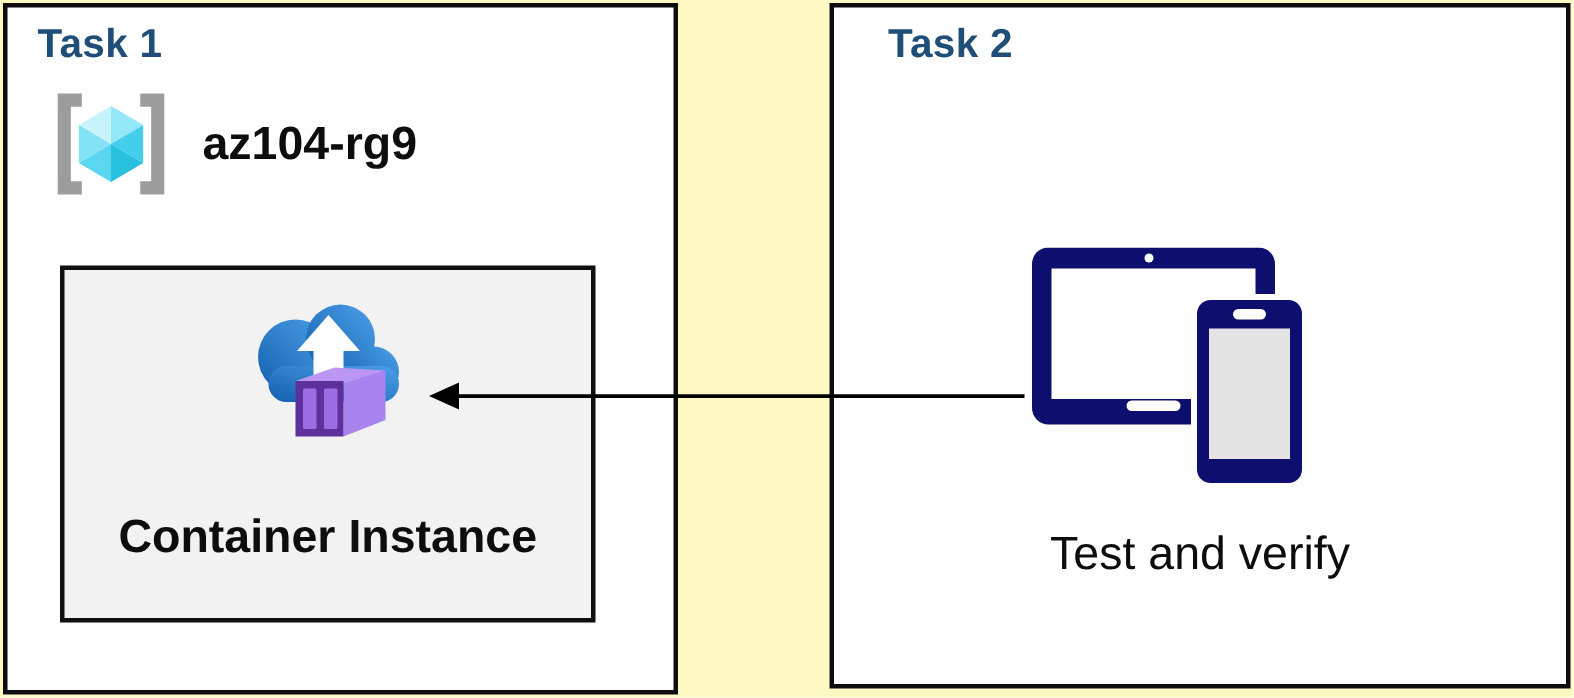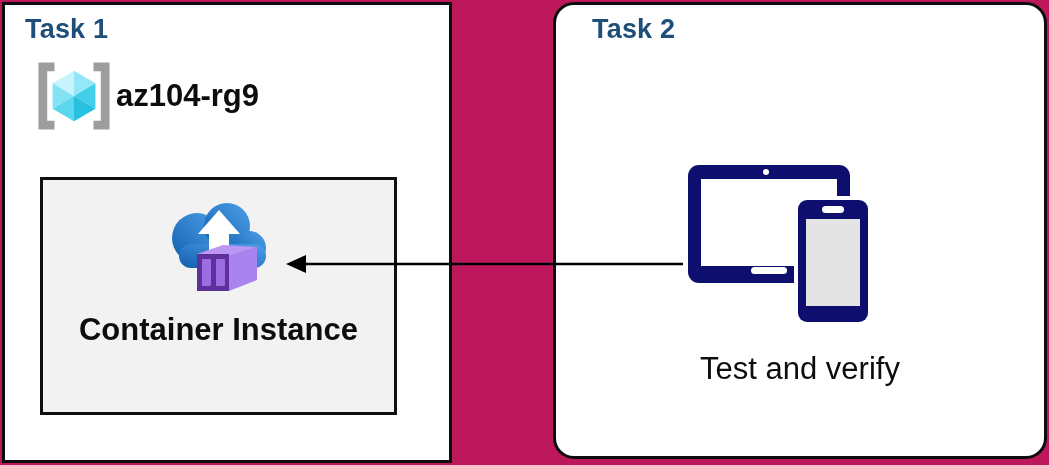--- a/index.html
+++ b/index.html
@@ -1,52 +1,52 @@
 <!DOCTYPE html>
 <html><head>
 <meta charset="utf-8">
 <style>
   html, body { margin: 0; padding: 0; background: #ffffff; }
   body { font-family: "Liberation Sans", sans-serif; }
   .canvas {
     position: relative;
     width: 1049px; height: 465px;
-    background: #be185d;
+    background: #fef9c3;
     overflow: hidden;
   }
   .task-box {
     position: absolute;
     box-sizing: border-box;
     border: 3px solid #0d0d0d;
     background: #ffffff;
   }
   .box-task1 { left: 2px; top: 2px; width: 450px; height: 461px; }
   .box-task2 { left: 553px; top: 2px; width: 494px; height: 457px; }
   .task-title {
     position: absolute;
     font-size: 27px; font-weight: 700;
     letter-spacing: 0.2px;
   }
   .box-task1 .task-title { left: 20px; top: 9px; }
   .box-task2 .task-title { left: 36px; top: 9px; }
   .rg-row {
     position: absolute; left: 28px; top: 54px;
-    display: flex; align-items: center; gap: 1px;
+    display: flex; align-items: center; gap: 20px;
   }
   .rg-label { font-size: 31px; font-weight: 700; color: #0d0d0d; }
   .inner-box {
     position: absolute; left: 35px; top: 172px;
     box-sizing: border-box;
     width: 357px; height: 238px;
     border: 3px solid #101010;
     display: flex; flex-direction: column; align-items: center;
   }
   .aci-icon { margin-top: 16px; }
   .ci-label {
-    margin-top: 14px;
+    margin-top: 42px;
     font-size: 31px; font-weight: 700; color: #0d0d0d;
     white-space: nowrap;
   }
   .devices-icon { position: absolute; left: 132px; top: 160px; }
   .tv-label {
     position: absolute; left: 0; top: 346px; width: 100%;
     text-align: center;
     font-size: 31px; font-weight: 400; color: #0d0d0d;
     white-space: nowrap;
   }
@@ -95,21 +95,21 @@
         <polygon points="30,58 56,49 90,51 62,60" fill="#bb97f3"></polygon>
         <polygon points="62,60 90,51 90,84 62,95" fill="#a984ef"></polygon>
         <rect x="30" y="58" width="32" height="37" fill="#5c319b"></rect>
         <rect x="35" y="63" width="9" height="27" rx="1" fill="#9d6ce2"></rect>
         <rect x="49" y="63" width="9" height="27" rx="1" fill="#9d6ce2"></rect>
       </svg>
       <div class="ci-label">Container Instance</div>
     </div>
   </div>
 
-  <div class="task-box box-task2" style="border-color: rgb(13, 13, 13); border-radius: 21px;">
+  <div class="task-box box-task2" style="border-color: rgb(13, 13, 13);">
     <div class="task-title" style="color: rgb(31, 78, 121);">Task 2</div>
 
     <svg class="devices-icon" width="182" height="162" viewBox="0 0 182 162">
       <rect x="0" y="0" width="162" height="118" rx="11" fill="#0e0e6e"></rect>
       <rect x="13" y="14" width="136" height="87" fill="#ffffff"></rect>
       <circle cx="78" cy="7" r="3" fill="#ffffff"></circle>
       <rect x="63" y="102" width="36" height="7" rx="3.5" fill="#ffffff"></rect>
       <rect x="106" y="31" width="78" height="130" rx="13" fill="#ffffff"></rect>
       <rect x="110" y="35" width="70" height="122" rx="9" fill="#0e0e6e"></rect>
       <rect x="118" y="54" width="54" height="87" fill="#e4e4e4"></rect>

